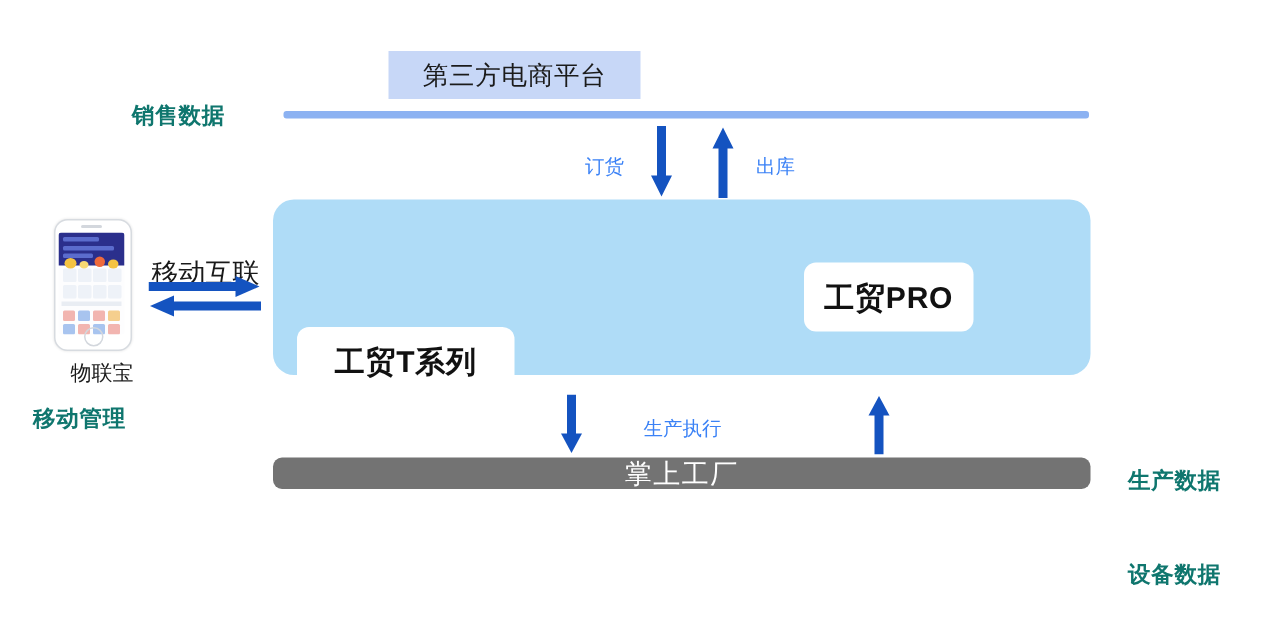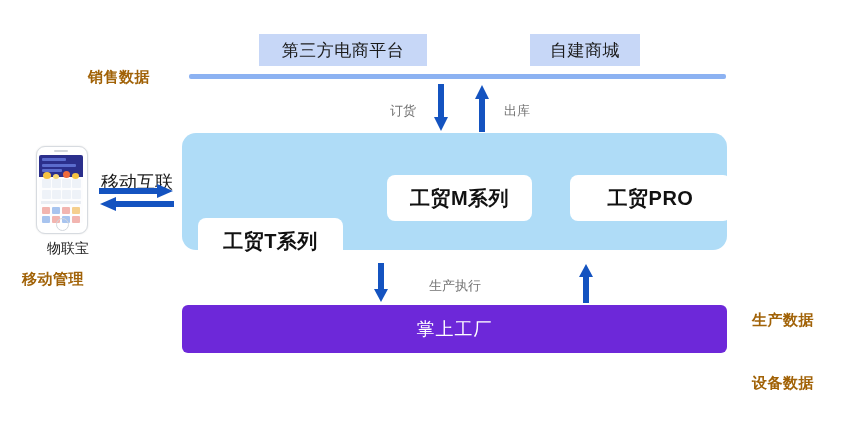--- a/index.html
+++ b/index.html
@@ -47,35 +47,35 @@
     height: 5px;
     background: #8cb2f2;
     border-radius: 2px;
   }
 
   
   .side-label {
     position: absolute;
     font-size: 15px;
     font-weight: bold;
-    color: #a16207;
+    color: #0f766e;
     white-space: nowrap;
     letter-spacing: 0.5px;
     font-family: Liberation Serif, serif;
   }
   #label-sales { left: 88px; top: 68px; }
   #label-mobile { left: 22px; top: 270px; text-align: center; }
   #label-production { left: 752px; top: 311px; }
   #label-device { left: 752px; top: 374px; }
 
   
   .flow-label {
     position: absolute;
     font-size: 13px;
-    color: #737373;
+    color: #3b82f6;
     white-space: nowrap;
   }
   #label-order { left: 390px; top: 102px; }
   #label-outbound { left: 504px; top: 102px; }
 
   .v-arrow {
     position: absolute;
     width: 16px;
   }
   .v-arrow svg { display: block; }
@@ -106,29 +106,29 @@
     align-items: center;
     justify-content: center;
     font-size: 20px;
     font-weight: bold;
     color: #111111;
     letter-spacing: 0.5px;
     white-space: nowrap;
   }
   #card-t   { left: 198px; width: 145px; margin-top: 43px; }
   #card-m   { left: 387px; width: 145px; }
-  #card-pro { left: 570px; width: 161px; }
+  #card-pro { left: 536px; width: 113px; }
 
   
   .solid-bar {
     position: absolute;
     left: 182px;
     width: 545px;
-    height: 48px;
-    background: #6d28d9;
+    height: 21px;
+    background: #737373;
     border-radius: 6px;
     display: flex;
     align-items: center;
     justify-content: center;
     color: #ffffff;
     font-size: 18px;
     letter-spacing: 1px;
     white-space: nowrap;
   }
   #bar-factory { top: 305px; }
@@ -230,21 +230,20 @@
     color: #1a1a1a;
     white-space: nowrap;
   }
 </style>
 </head>
 <body>
 
 <div class="canvas">
 
   <div class="badge" id="badge-3rd">第三方电商平台</div>
-  <div class="badge" id="badge-self">自建商城</div>
 
   <div id="channel-rail"></div>
 
   <div class="side-label" id="label-sales">销售数据</div>
   <div class="side-label" id="label-mobile">移动管理</div>
   <div class="side-label" id="label-production">生产数据</div>
   <div class="side-label" id="label-device">设备数据</div>
 
   <div class="flow-label" id="label-order">订货</div>
   <div class="v-arrow" id="arrow-order">
@@ -256,21 +255,20 @@
   <div class="flow-label" id="label-outbound">出库</div>
   <div class="v-arrow" id="arrow-outbound">
     <svg width="16" height="48" viewBox="0 0 16 48">
       <rect x="5" y="12" width="6" height="36" fill="#1453c0"></rect>
       <polygon points="8,1 1,15 15,15" fill="#1453c0"></polygon>
     </svg>
   </div>
 
   <div id="product-hub"></div>
   <div class="product-card" id="card-t">工贸T系列</div>
-  <div class="product-card" id="card-m">工贸M系列</div>
   <div class="product-card" id="card-pro">工贸PRO</div>
 
   <div class="v-arrow" id="arrow-exec-down">
     <svg width="16" height="40" viewBox="0 0 16 40">
       <rect x="5" y="0" width="6" height="28" fill="#1453c0"></rect>
       <polygon points="8,39 1,26 15,26" fill="#1453c0"></polygon>
     </svg>
   </div>
   <div class="flow-label" id="label-exec">生产执行</div>
   <div class="v-arrow" id="arrow-exec-up">

